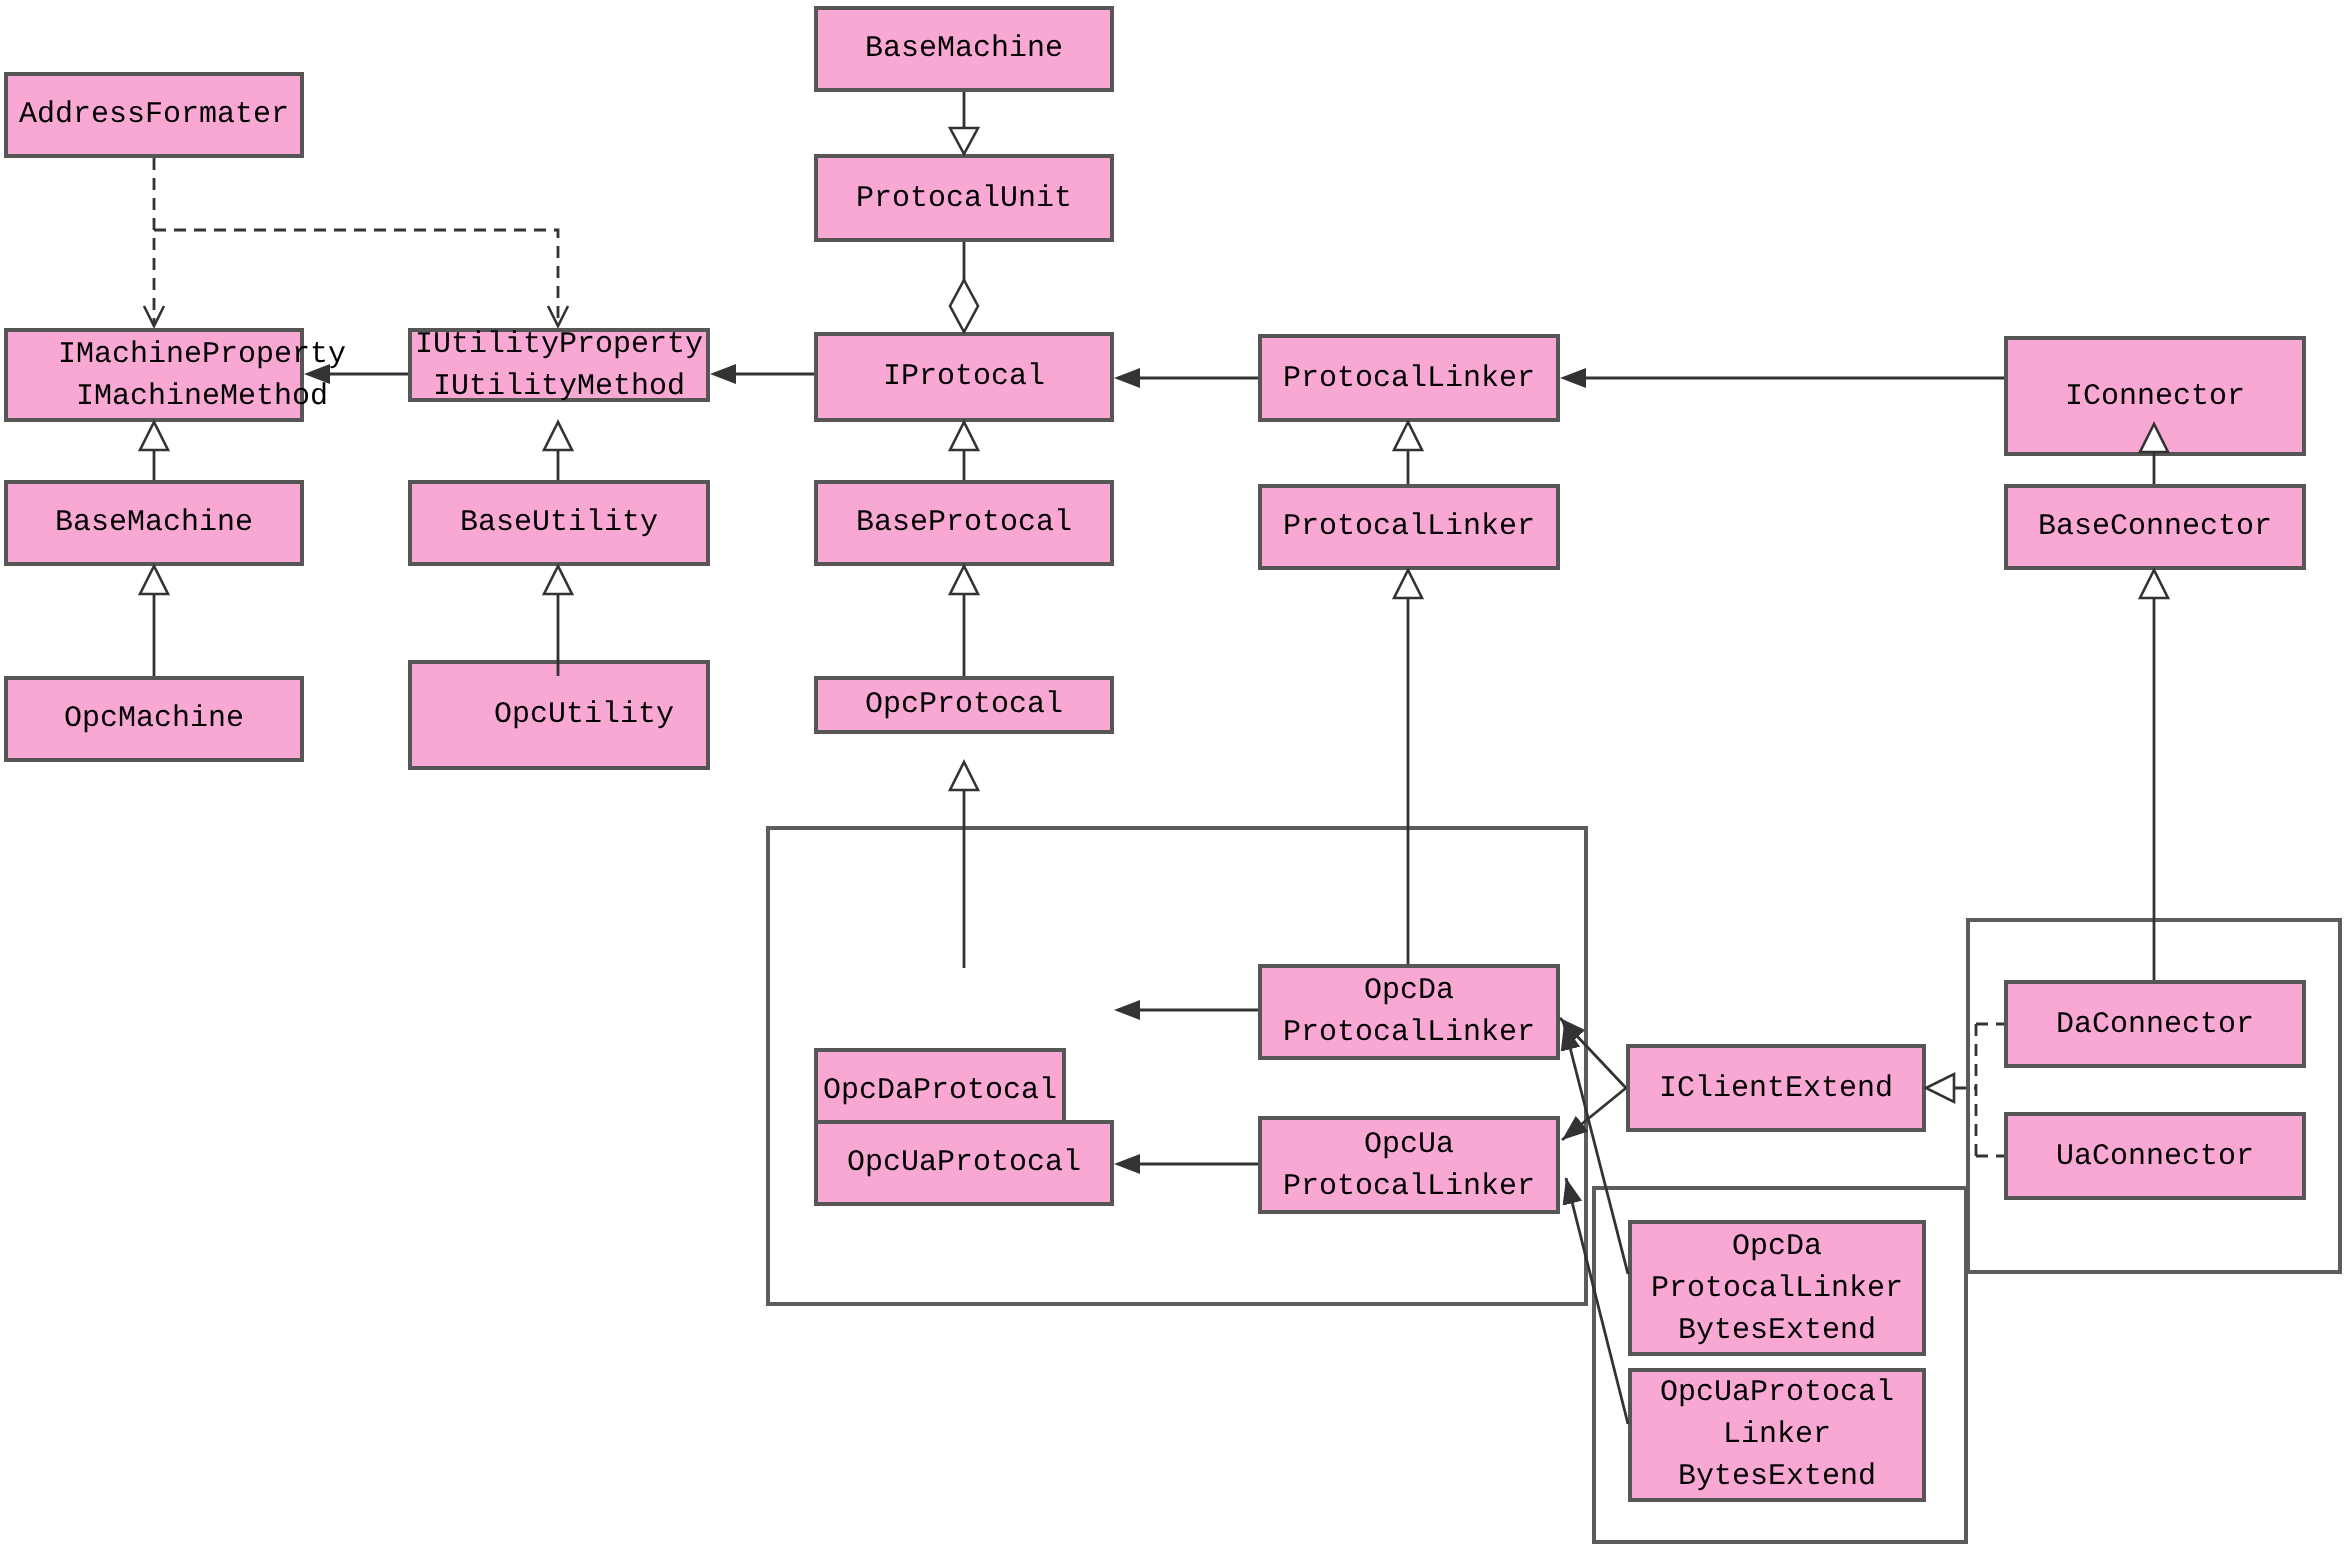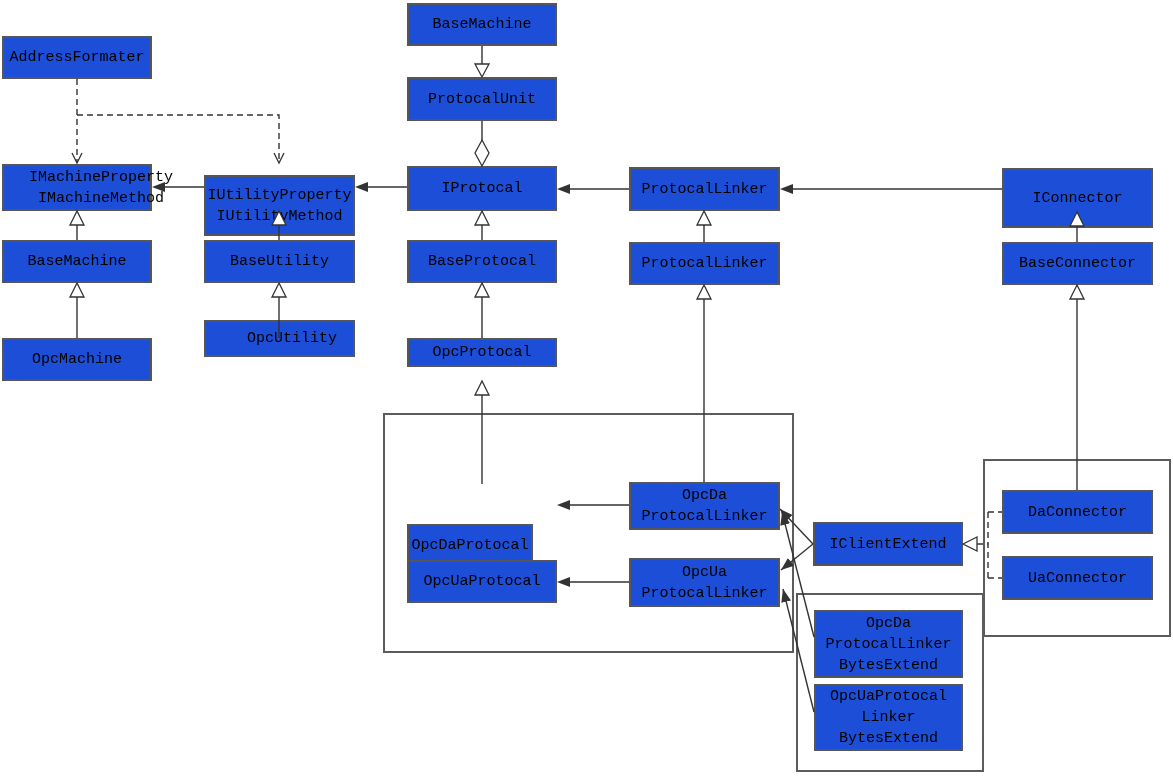--- a/index.html
+++ b/index.html
@@ -3,21 +3,21 @@
 <meta charset="utf-8">
 <style>
   html,body{margin:0;padding:0;background:#ffffff;}
   #stage{
     position:relative;width:1173px;height:776px;background:#ffffff;
     font-family:"Liberation Mono","DejaVu Sans Mono",monospace;
     overflow:hidden;
   }
   .node{
     position:absolute;box-sizing:border-box;
-    border:2px solid #565656;background:#1d4ed8;
+    border:2px solid #565656;background:#f9a8d4;
     display:flex;align-items:center;justify-content:center;
     font-size:15px;line-height:21px;color:#000000;
     z-index:2;
   }
   .node span{white-space:pre-line;text-align:center;display:block;}
   .group{
     position:absolute;box-sizing:border-box;
     border:2px solid #5c5c5c;background:transparent;
     z-index:1;
   }
@@ -43,21 +43,21 @@
   <div class="node" style="left:407px;top:3px;width:150px;height:43px;">
     <span>BaseMachine</span>
     </div>
   <div class="node" style="left:407px;top:77px;width:150px;height:44px;">
     <span>ProtocalUnit</span>
     </div>
   <div class="node" style="left:2px;top:164px;width:150px;height:47px;padding-left:48px;">
     <span>IMachineProperty
 IMachineMethod</span>
     </div>
-  <div class="node" style="left:204px;top:175px;width:151px;height:61px;font-family:Liberation Mono, monospace;">
+  <div class="node" style="left:204px;top:164px;width:151px;height:37px;font-family:Liberation Mono, monospace;">
     <span>IUtilityProperty
 IUtilityMethod</span>
     </div>
   <div class="node" style="left:407px;top:166px;width:150px;height:45px;">
     <span>IProtocal</span>
     </div>
   <div class="node" style="left:629px;top:167px;width:151px;height:44px;">
     <span>ProtocalLinker</span>
     </div>
   <div class="node" style="left:1002px;top:168px;width:151px;height:60px;">
@@ -74,21 +74,21 @@
     </div>
   <div class="node" style="left:629px;top:242px;width:151px;height:43px;">
     <span>ProtocalLinker</span>
     </div>
   <div class="node" style="left:1002px;top:242px;width:151px;height:43px;">
     <span>BaseConnector</span>
     </div>
   <div class="node" style="left:2px;top:338px;width:150px;height:43px;">
     <span>OpcMachine</span>
     </div>
-  <div class="node" style="left:204px;top:320px;width:151px;height:37px;padding-left:25px;">
+  <div class="node" style="left:204px;top:330px;width:151px;height:55px;padding-left:25px;">
     <span>OpcUtility</span>
     </div>
   <div class="node" style="left:407px;top:338px;width:150px;height:29px;">
     <span>OpcProtocal</span>
     </div>
   <div class="node" style="left:407px;top:484px;width:126px;height:43px;margin-top:40px;">
     <span>OpcDaProtocal</span>
     </div>
   <div class="node" style="left:407px;top:560px;width:150px;height:43px;">
     <span>OpcUaProtocal</span>

